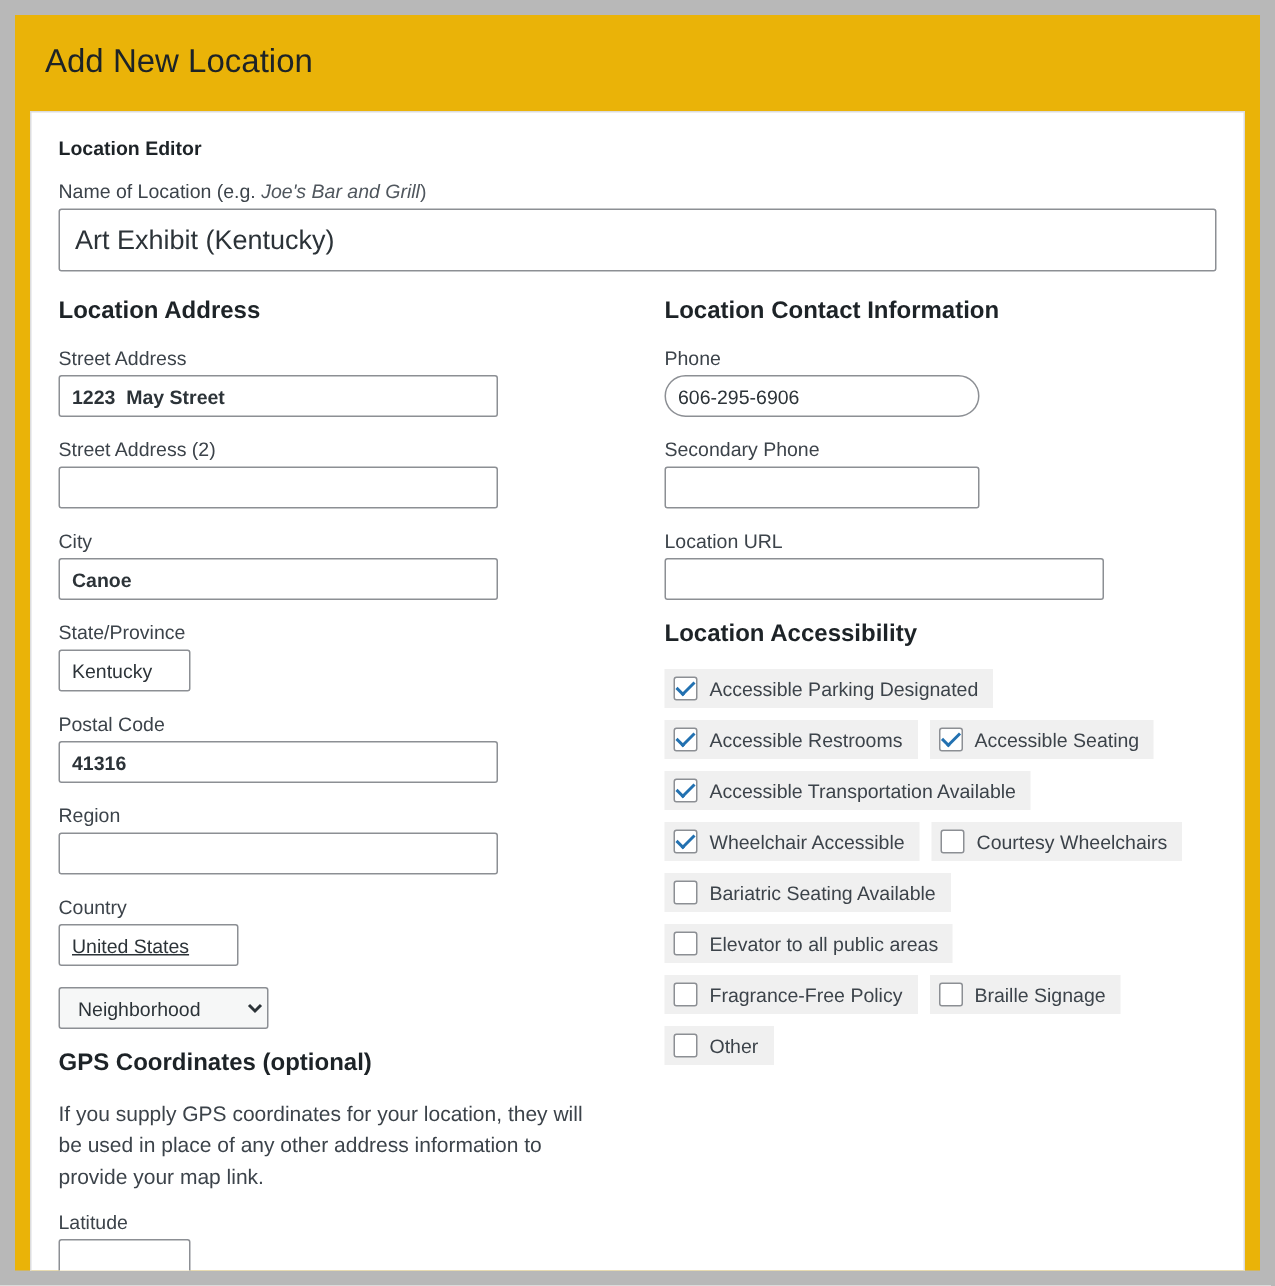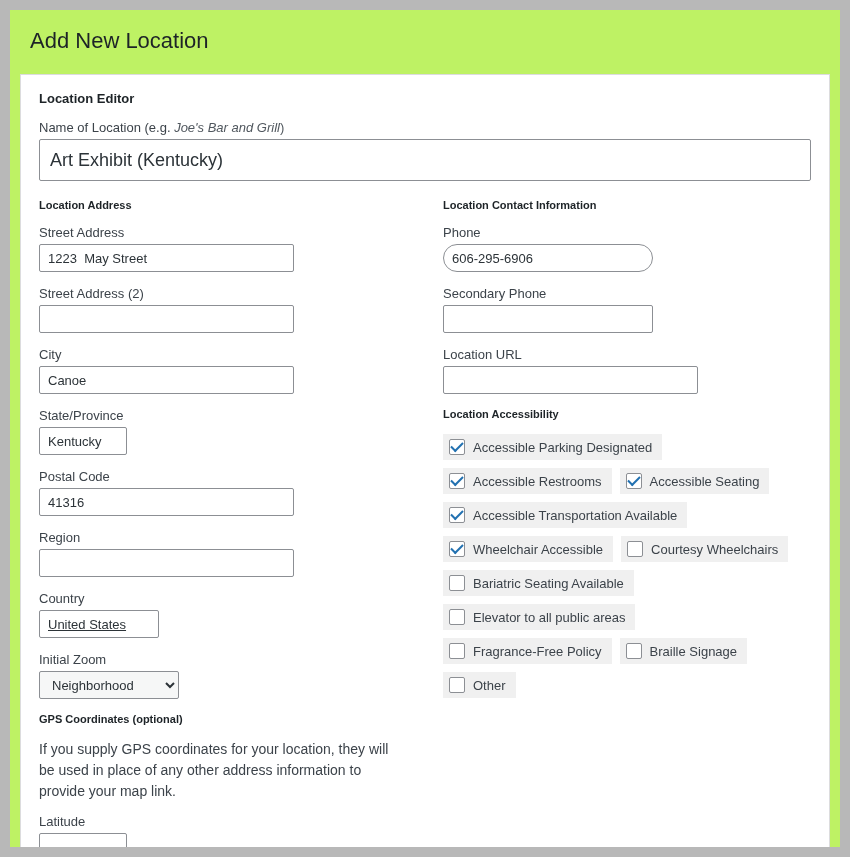--- a/index.html
+++ b/index.html
@@ -6,21 +6,21 @@
     body {
       background: #b8b8b8;
       font-family: "Segoe UI", -apple-system, BlinkMacSystemFont, Arial, sans-serif;
       font-size: 13px;
       color: #333;
       width: 850px;
       height: 857px;
       overflow: hidden;
     }
     .page {
-      background: #bef264;
+      background: #eab308;
       margin: 10px;
       height: 837px;
       padding: 10px 10px 0 10px;
       overflow: hidden;
     }
     h1.page-title {
       font-size: 22px;
       font-weight: 400;
       color: #1d2327;
       padding: 8px 0 20px 10px;
@@ -60,28 +60,28 @@
       font-weight: 300;
       padding: 6px 10px;
     }
     .cols {
       display: flex;
       gap: 36px;
       margin-top: 18px;
     }
     .col { flex: 1; }
     .section-heading {
-      font-size: 11px;
+      font-size: 16px;
       font-weight: 700;
       margin-bottom: 14px;
       color: #1d2327;
     }
     .fg { margin-bottom: 14px; }
     .fg input[type=text] { display:block;}
-    .w-std { width: 255px; }
+    .w-std { width: 293px; font-weight: bold; }
     .w-sm { width: 88px; }
     .w-xs { width: 88px; }
     .helptext {
       font-size: 14px;
       color: #3c434a;
       line-height: 1.5;
       margin-bottom: 12px;
       max-width: 370px;
     }
     select {
@@ -166,21 +166,20 @@
         </div>
         <div class="fg">
           <label class="field-label">Region</label>
           <input type="text" class="w-std" value="" style="">
         </div>
         <div class="fg">
           <label class="field-label">Country</label>
           <input type="text" style="width: 120px; text-decoration: underline;" value="United States">
         </div>
         <div class="fg">
-          <label class="field-label">Initial Zoom</label>
           <select>
             <option selected="">Neighborhood</option>
           </select>
         </div>
 
         <div class="section-heading">GPS Coordinates (optional)</div>
         <div class="helptext">If you supply GPS coordinates for your location, they will be used in place of any other address information to provide your map link.</div>
         <div class="fg">
           <label class="field-label">Latitude</label>
           <input type="text" class="w-xs" value="" style="">

